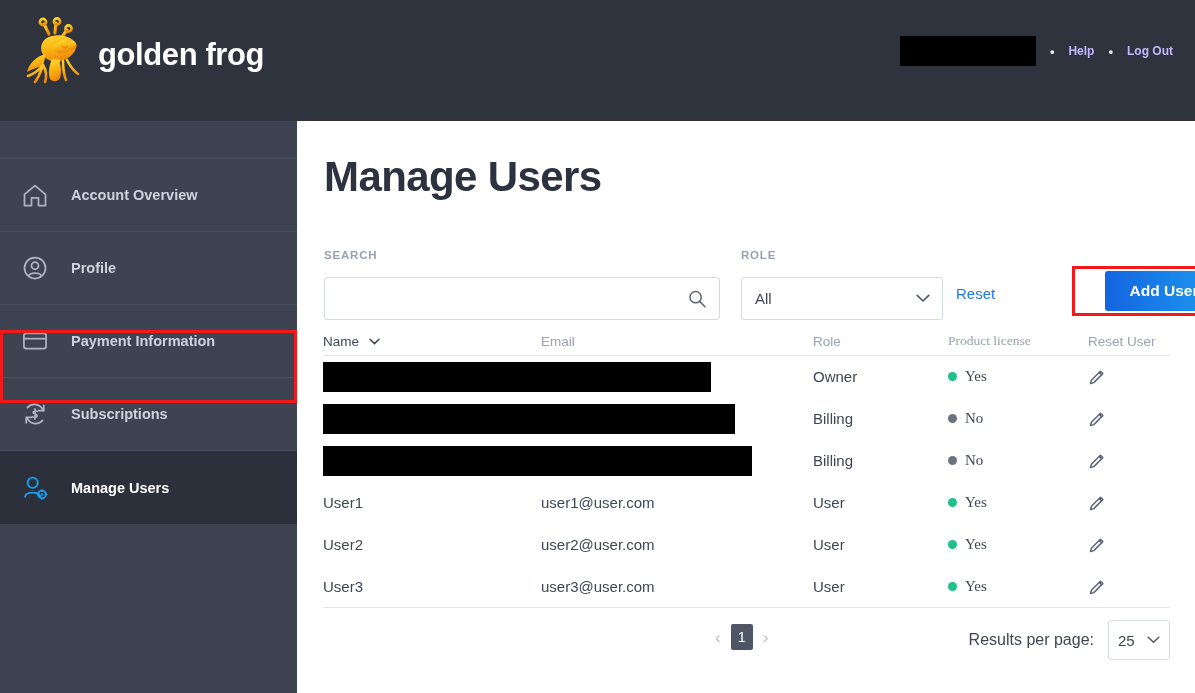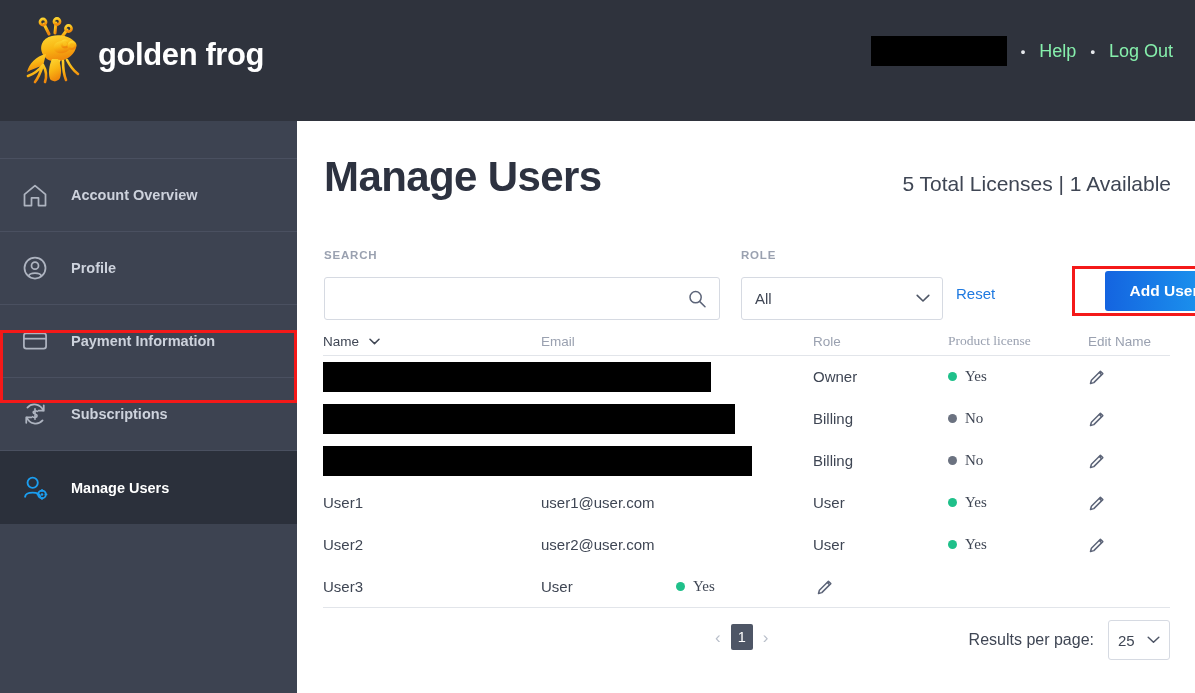--- a/index.html
+++ b/index.html
@@ -49,23 +49,23 @@
     background: #000000;
     display: block;
   }
   .hdr-sep {
     color: #e6e8ec;
     font-size: 13px;
     line-height: 1;
     font-weight: bold;
   }
   .hdr-link {
-    color: #86efac;
-    font-size: 18px;
-    font-weight: normal;
+    color: #c4b5fd;
+    font-size: 12px;
+    font-weight: bold;
     text-decoration: none;
     white-space: nowrap;
   }
 
   
   .sidebar {
     position: absolute;
     left: 0; top: 121px;
     width: 297px;
     height: 572px;
@@ -416,21 +416,20 @@
     </svg>
     <span>Manage Users</span>
   </div>
 </div>
 <div class="side-highlight"></div>
 
 <div class="main">
 
   <div class="page-head">
     <h1 class="page-title">Manage Users</h1>
-    <div class="license-info">5 Total Licenses | 1 Available</div>
   </div>
 
   <div class="filters">
 
     <div class="search-wrap">
       <div class="field-label">SEARCH</div>
       <div class="search-box">
         <input class="search-input" type="text" placeholder="" style="">
         <svg class="search-icon" viewBox="0 0 20 20">
           <circle cx="8.6" cy="8.2" r="5.6" fill="none" stroke="#5c6478" stroke-width="1.5"></circle>
@@ -460,21 +459,21 @@
     <div class="trow thead">
       <div class="c-name th sortable">
         <span>Name</span>
         <svg class="caret" viewBox="0 0 11 7">
           <path d="M1 1.2 L5.5 5.6 L10 1.2" fill="none" stroke="#3f4654" stroke-width="1.5" stroke-linecap="round" stroke-linejoin="round"></path>
         </svg>
       </div>
       <div class="c-email th">Email</div>
       <div class="c-role th">Role</div>
       <div class="c-lic th">Product license</div>
-      <div class="c-edit th">Edit Name</div>
+      <div class="c-edit th">Reset User</div>
     </div>
 
     <div id="rows">
         <div class="trow row-body">
           <div class="redact-bar" style="width: 388px; flex: 0 0 auto;"></div>
           <div style="width: 102px; flex: 0 0 auto;"></div>
           <div class="c-role td">Owner</div>
           <div class="c-lic td lic">
             <span class="dot" style="background: rgb(31, 192, 138);"></span>
             <span>Yes</span>
@@ -541,20 +540,21 @@
           </div>
           <div class="c-edit">
             <svg class="pencil" viewBox="0 0 18 18">
               <path d="M2.5 15.5 L3.4 12.2 L12.4 3.2 L14.8 5.6 L5.8 14.6 Z" fill="none" stroke="#5c6478" stroke-width="1.5" stroke-linejoin="round"></path>
               <path d="M11.2 4.4 L13.6 6.8" stroke="#5c6478" stroke-width="1.5"></path>
             </svg>
           </div>
         </div>
         <div class="trow row-body row-last">
           <div class="c-name td">User3</div>
+          <div class="c-email td">user3@user.com</div>
           <div class="c-role td">User</div>
           <div class="c-lic td lic">
             <span class="dot" style="background: rgb(31, 192, 138);"></span>
             <span>Yes</span>
           </div>
           <div class="c-edit">
             <svg class="pencil" viewBox="0 0 18 18">
               <path d="M2.5 15.5 L3.4 12.2 L12.4 3.2 L14.8 5.6 L5.8 14.6 Z" fill="none" stroke="#5c6478" stroke-width="1.5" stroke-linejoin="round"></path>
               <path d="M11.2 4.4 L13.6 6.8" stroke="#5c6478" stroke-width="1.5"></path>
             </svg>

